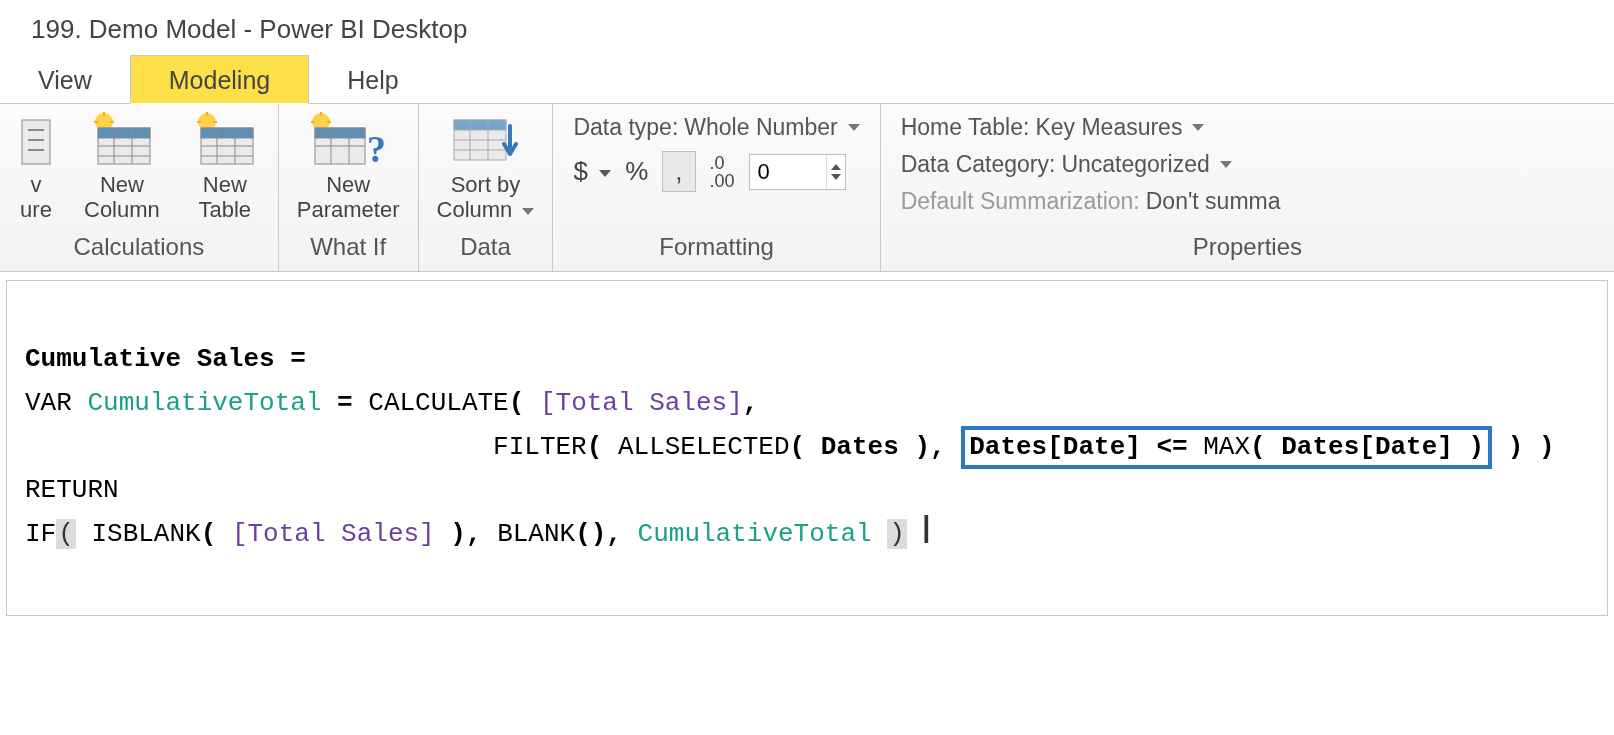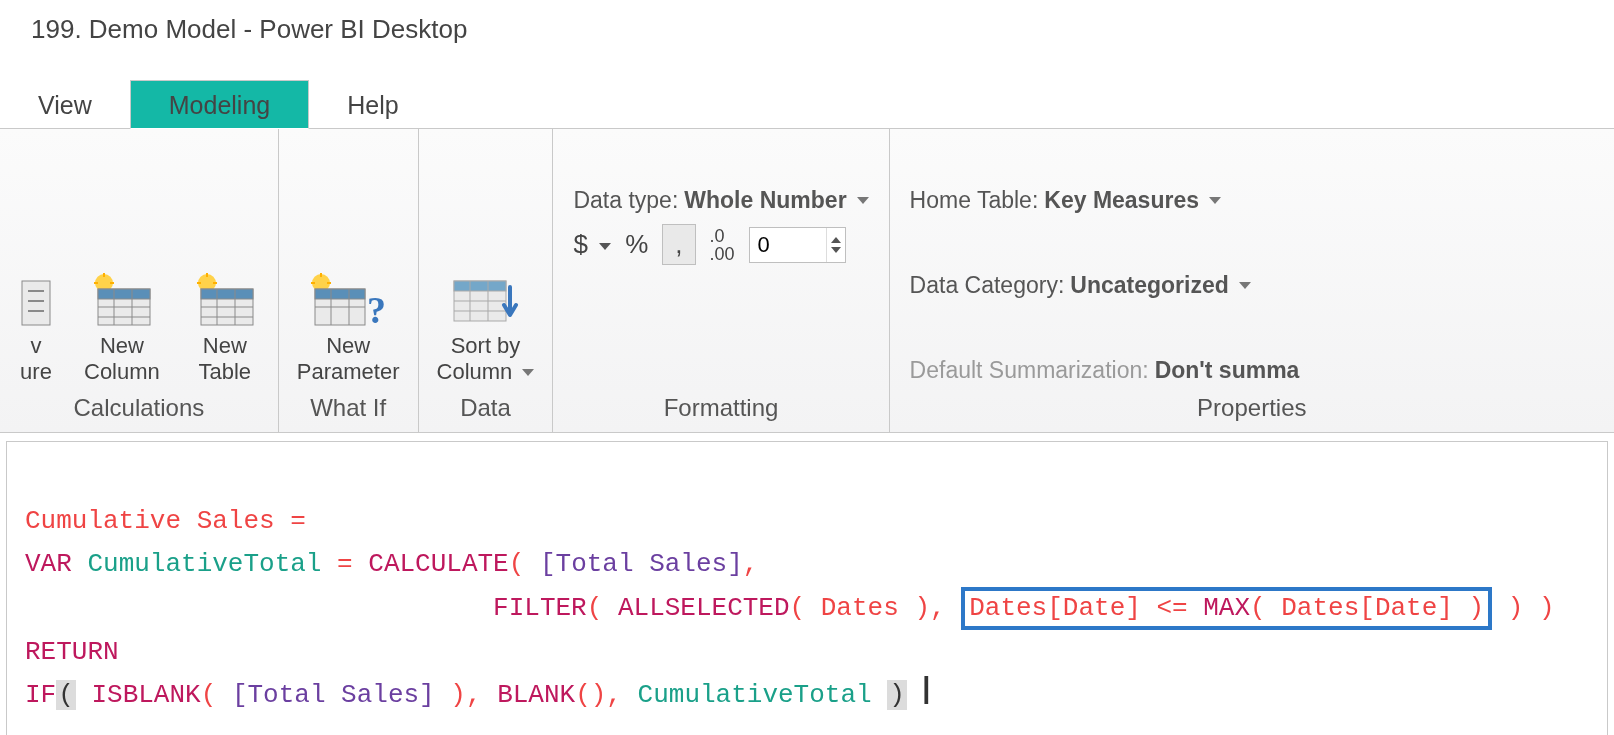--- a/index.html
+++ b/index.html
@@ -28,23 +28,22 @@
     color: #444;
   }
   .tab {
     padding: 10px 38px 8px 38px;
     cursor: default;
     position: relative;
   }
   .tab.active {
     border: 1px solid #c9c9c9;
     border-bottom: 1px solid #fff;
-    background: #14b8a6;
+    background: #fde047;
     margin-bottom: -1px;
-    margin-top: 25px;
   }
 
   
   .ribbon {
     display: flex;
     align-items: stretch;
     background: linear-gradient(#fbfbfb, #f3f3f4);
     border-bottom: 1px solid #c9c9c9;
   }
   .group {
@@ -98,23 +97,22 @@
     border-right: 1px solid #c9c9c9;
   }
   .kv-body { flex:1; display:flex; flex-direction:column; gap:10px; }
   .kv-row {
     font-size: 23px;
     color: #555;
     display: flex;
     align-items: center;
     gap: 6px;
     white-space: nowrap;
-    margin-top: 48px;
-  }
-  .kv-row .val { color: #555; font-weight: bold; }
+  }
+  .kv-row .val { color: #555; }
   .disabled { color: #9a9a9a; }
 
   .fmt-controls {
     display: flex;
     align-items: center;
     gap: 14px;
     font-size: 26px;
     color: #444;
   }
   .fmt-controls .comma-box {
@@ -157,24 +155,24 @@
     margin: 8px 6px 0 6px;
     padding: 14px 18px 40px 18px;
     font-family: Consolas, "Courier New", monospace;
     font-size: 26px;
     color: #333;
     line-height: 1.68;
     white-space: pre;
     position: relative;
     min-height: 280px;
   }
-  .kw   { color: #be185d; }       
+  .kw   { color: #000000; }       
   .var  { color: #1aa089; font-family: Liberation Mono, monospace; }       
   .msr  { color: #6b3fa0; }       
-  .plain{ color: #ef4444; }
+  .plain{ color: #000000; font-weight: bold; }
   .hl-box {
     border: 4px solid #2d78c8;
     padding: 0 4px;
     display: inline-block;
     line-height: 1.35;
   }
   .bracket-hl {
     background: #dcdcdc;
     padding: 0 2px;
   }

